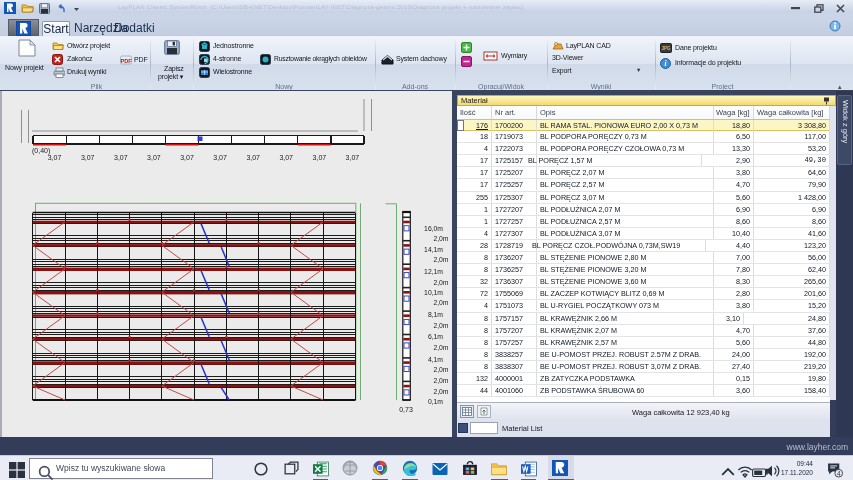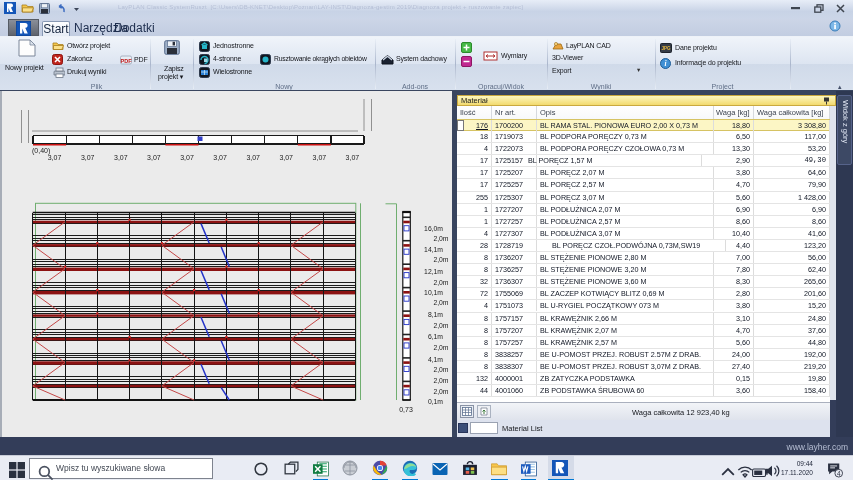--- a/index.html
+++ b/index.html
@@ -510,21 +510,21 @@
       <div class="trow">
           <div class="c r" style="left:0;width:35px;">4</div>
           <div class="c" style="left:35px;width:45px;">1727307</div>
           <div class="c" style="left:80px;width:177px;">BL PODŁUŻNICA  3,07 M</div>
           <div class="c r" style="left:257px;width:40px;">10,40</div>
           <div class="c r" style="left:297px;width:76px;">41,60</div>
         </div>
       <div class="trow">
           <div class="c r" style="left:0;width:35px;">28</div>
           <div class="c" style="left:35px;width:45px;">1728719</div>
-          <div class="c" style="left:92px;width:177px;">BL PORĘCZ CZOŁ.PODWÓJNA  0,73M,SW19</div>
+          <div class="c" style="left:72px;width:177px;">BL PORĘCZ CZOŁ.PODWÓJNA  0,73M,SW19</div>
           <div class="c r" style="left:257px;width:40px;">4,40</div>
           <div class="c r" style="left:297px;width:76px;">123,20</div>
         </div>
       <div class="trow">
           <div class="c r" style="left:0;width:35px;">8</div>
           <div class="c" style="left:35px;width:45px;">1736207</div>
           <div class="c" style="left:80px;width:177px;">BL STĘŻENIE PIONOWE 2,80 M</div>
           <div class="c r" style="left:257px;width:40px;">7,00</div>
           <div class="c r" style="left:297px;width:76px;">56,00</div>
         </div>
@@ -553,21 +553,21 @@
           <div class="c r" style="left:0;width:35px;">4</div>
           <div class="c" style="left:35px;width:45px;">1751073</div>
           <div class="c" style="left:80px;width:177px;">BL U-RYGIEL POCZĄTKOWY 073 M</div>
           <div class="c r" style="left:257px;width:40px;">3,80</div>
           <div class="c r" style="left:297px;width:76px;">15,20</div>
         </div>
       <div class="trow">
           <div class="c r" style="left:0;width:35px;">8</div>
           <div class="c" style="left:35px;width:45px;">1757157</div>
           <div class="c" style="left:80px;width:177px;">BL KRAWĘŻNIK 2,66 M</div>
-          <div class="c r" style="left:257px;width:40px;">3,10</div>
+          <div class="c r" style="left:247px;width:40px;">3,10</div>
           <div class="c r" style="left:297px;width:76px;">24,80</div>
         </div>
       <div class="trow">
           <div class="c r" style="left:0;width:35px;">8</div>
           <div class="c" style="left:35px;width:45px;">1757207</div>
           <div class="c" style="left:80px;width:177px;">BL KRAWĘŻNIK 2,07 M</div>
           <div class="c r" style="left:257px;width:40px;">4,70</div>
           <div class="c r" style="left:297px;width:76px;">37,60</div>
         </div>
       <div class="trow">

